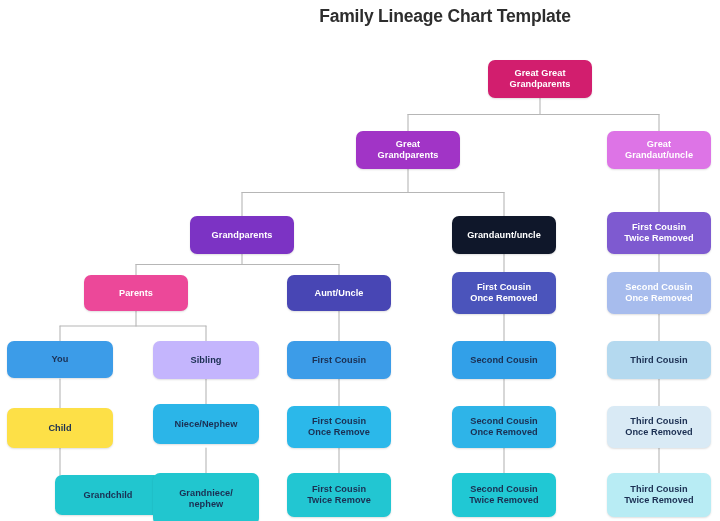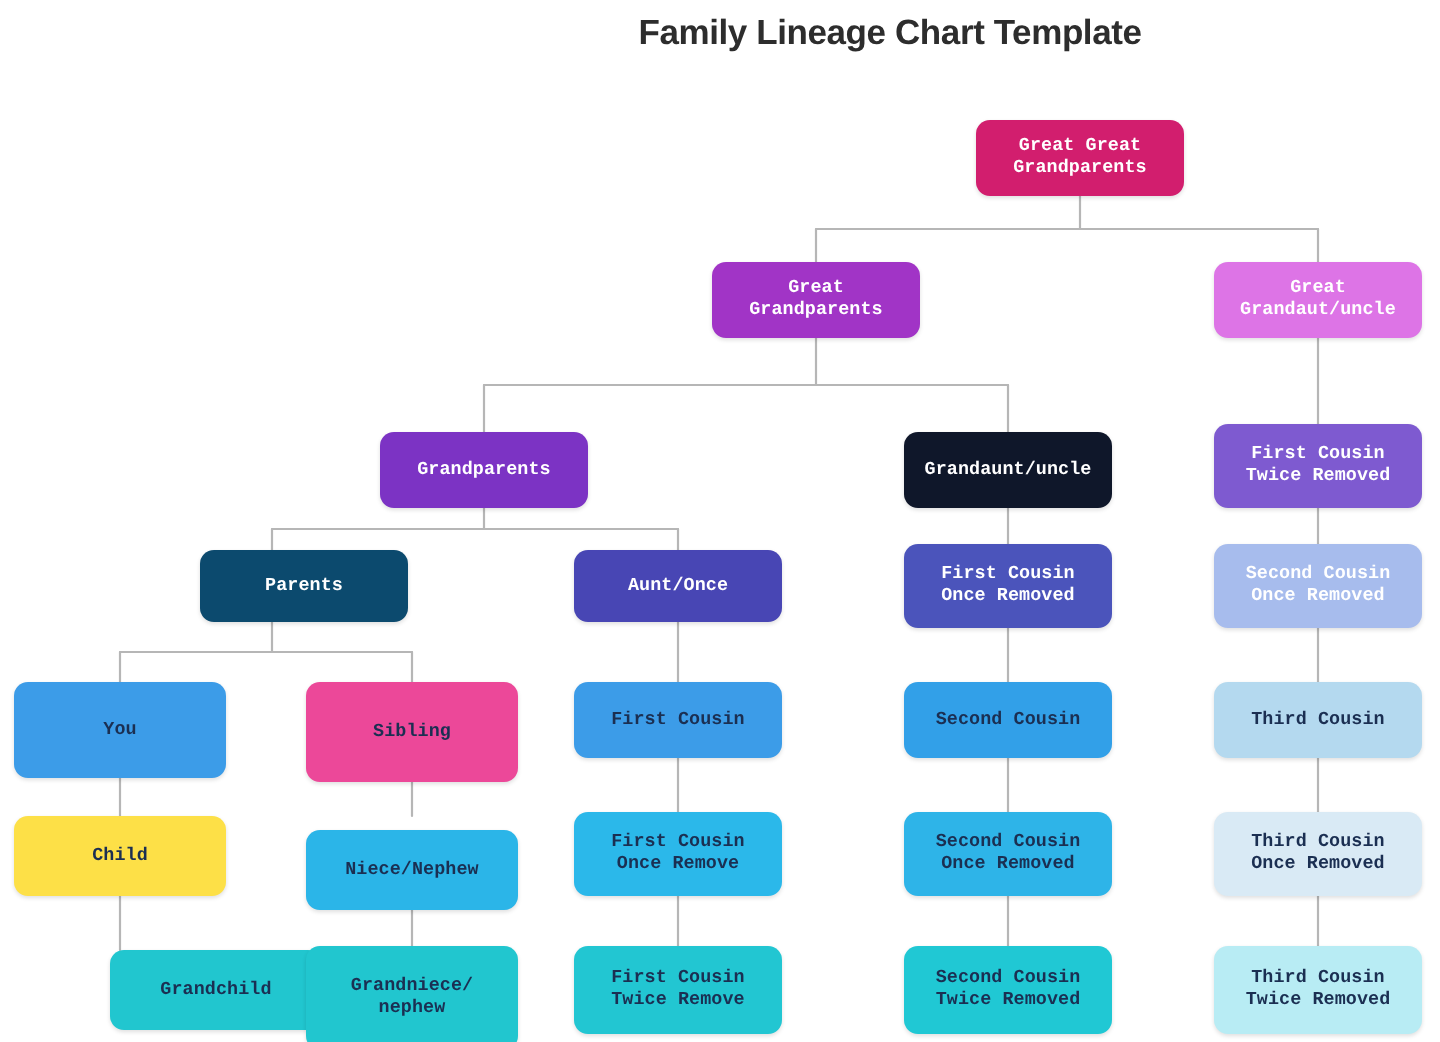--- a/index.html
+++ b/index.html
@@ -49,21 +49,21 @@
     border-radius: 7px;
     display: flex;
     align-items: center;
     justify-content: center;
     text-align: center;
     line-height: 1.18;
     font-size: 9.2px;
     font-weight: bold;
     letter-spacing: 0.05px;
     padding: 2px 4px;
-    font-family: Liberation Mono, monospace;
+    font-family: Liberation Sans, sans-serif;
     box-shadow: 0 1px 2px rgba(0,0,0,0.13);
     overflow: hidden;
     white-space: pre-line;
   }
 </style>
 </head>
 <body>
 
 <div id="chart-root">
 
@@ -108,33 +108,33 @@
       <div class="node" style="left: 488px; top: 60px; width: 104px; height: 38px; background: rgb(210, 30, 110); color: rgb(255, 255, 255);">Great Great
 Grandparents</div>
       <div class="node" style="left: 356px; top: 131px; width: 104px; height: 38px; background: rgb(161, 52, 198); color: rgb(255, 255, 255);">Great
 Grandparents</div>
       <div class="node" style="left: 607px; top: 131px; width: 104px; height: 38px; background: rgb(221, 116, 230); color: rgb(255, 255, 255);">Great
 Grandaut/uncle</div>
       <div class="node" style="left: 190px; top: 216px; width: 104px; height: 38px; background: rgb(124, 51, 196); color: rgb(255, 255, 255);">Grandparents</div>
       <div class="node" style="left: 452px; top: 216px; width: 104px; height: 38px; background: #0f172a; color: rgb(255, 255, 255);">Grandaunt/uncle</div>
       <div class="node" style="left: 607px; top: 212px; width: 104px; height: 42px; background: rgb(126, 90, 208); color: rgb(255, 255, 255);">First Cousin
 Twice Removed</div>
-      <div class="node" style="left: 100px; top: 275px; width: 104px; height: 36px; background: #0c4a6e; color: rgb(255, 255, 255);">Parents</div>
-      <div class="node" style="left: 287px; top: 275px; width: 104px; height: 36px; background: rgb(72, 70, 180); color: rgb(255, 255, 255);">Aunt/Once</div>
+      <div class="node" style="left: 84px; top: 275px; width: 104px; height: 36px; background: #ec4899; color: rgb(255, 255, 255);">Parents</div>
+      <div class="node" style="left: 287px; top: 275px; width: 104px; height: 36px; background: rgb(72, 70, 180); color: rgb(255, 255, 255);">Aunt/Uncle</div>
       <div class="node" style="left: 452px; top: 272px; width: 104px; height: 42px; background: rgb(75, 84, 187); color: rgb(255, 255, 255);">First Cousin
 Once Removed</div>
       <div class="node" style="left: 607px; top: 272px; width: 104px; height: 42px; background: rgb(167, 188, 237); color: rgb(255, 255, 255);">Second Cousin
 Once Removed</div>
-      <div class="node" style="left: 7px; top: 341px; width: 106px; height: 48px; background: rgb(60, 156, 232); color: rgb(27, 47, 82);">You</div>
-      <div class="node" style="left: 153px; top: 341px; width: 106px; height: 50px; background: #ec4899; color: rgb(27, 47, 82);">Sibling</div>
+      <div class="node" style="left: 7px; top: 341px; width: 106px; height: 37px; background: rgb(60, 156, 232); color: rgb(27, 47, 82);">You</div>
+      <div class="node" style="left: 153px; top: 341px; width: 106px; height: 38px; background: #c4b5fd; color: rgb(27, 47, 82);">Sibling</div>
       <div class="node" style="left: 287px; top: 341px; width: 104px; height: 38px; background: rgb(60, 156, 232); color: rgb(27, 47, 82);">First Cousin</div>
       <div class="node" style="left: 452px; top: 341px; width: 104px; height: 38px; background: rgb(50, 160, 232); color: rgb(27, 47, 82);">Second Cousin</div>
       <div class="node" style="left: 607px; top: 341px; width: 104px; height: 38px; background: rgb(180, 217, 239); color: rgb(27, 47, 82);">Third Cousin</div>
       <div class="node" style="left: 7px; top: 408px; width: 106px; height: 40px; background: #fde047; color: rgb(27, 47, 82);">Child</div>
-      <div class="node" style="left: 153px; top: 415px; width: 106px; height: 40px; background: rgb(43, 181, 232); color: rgb(27, 47, 82);">Niece/Nephew</div>
+      <div class="node" style="left: 153px; top: 404px; width: 106px; height: 40px; background: rgb(43, 181, 232); color: rgb(27, 47, 82);">Niece/Nephew</div>
       <div class="node" style="left: 287px; top: 406px; width: 104px; height: 42px; background: rgb(43, 184, 234); color: rgb(27, 47, 82);">First Cousin
 Once Remove</div>
       <div class="node" style="left: 452px; top: 406px; width: 104px; height: 42px; background: rgb(46, 180, 232); color: rgb(27, 47, 82);">Second Cousin
 Once Removed</div>
       <div class="node" style="left: 607px; top: 406px; width: 104px; height: 42px; background: rgb(217, 234, 245); color: rgb(27, 47, 82);">Third Cousin
 Once Removed</div>
       <div class="node" style="left: 7px; top: 475px; width: 106px; height: 40px; background: rgb(33, 198, 207); color: rgb(27, 47, 82); margin-left: 48px;">Grandchild</div>
       <div class="node" style="left: 153px; top: 473px; width: 106px; height: 52px; background: rgb(33, 198, 207); color: rgb(27, 47, 82);">Grandniece/
 nephew</div>
       <div class="node" style="left: 287px; top: 473px; width: 104px; height: 44px; background: rgb(34, 198, 210); color: rgb(27, 47, 82);">First Cousin

